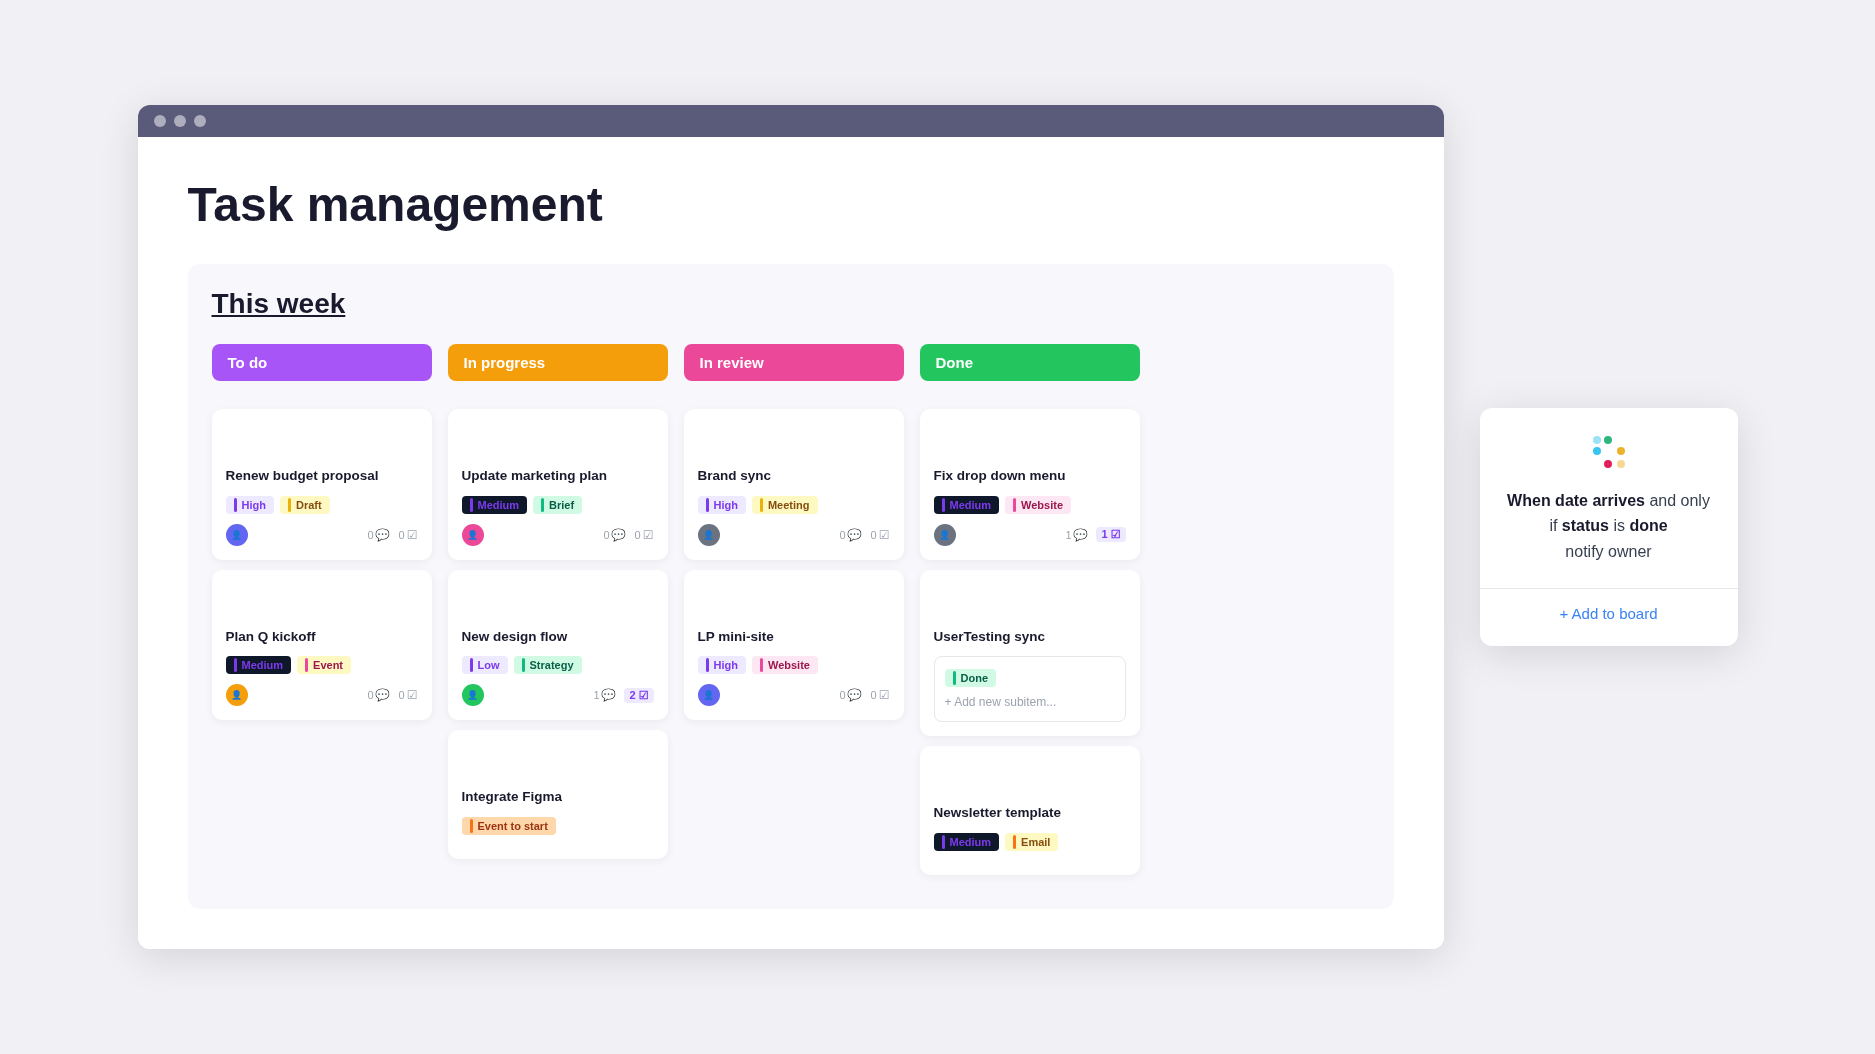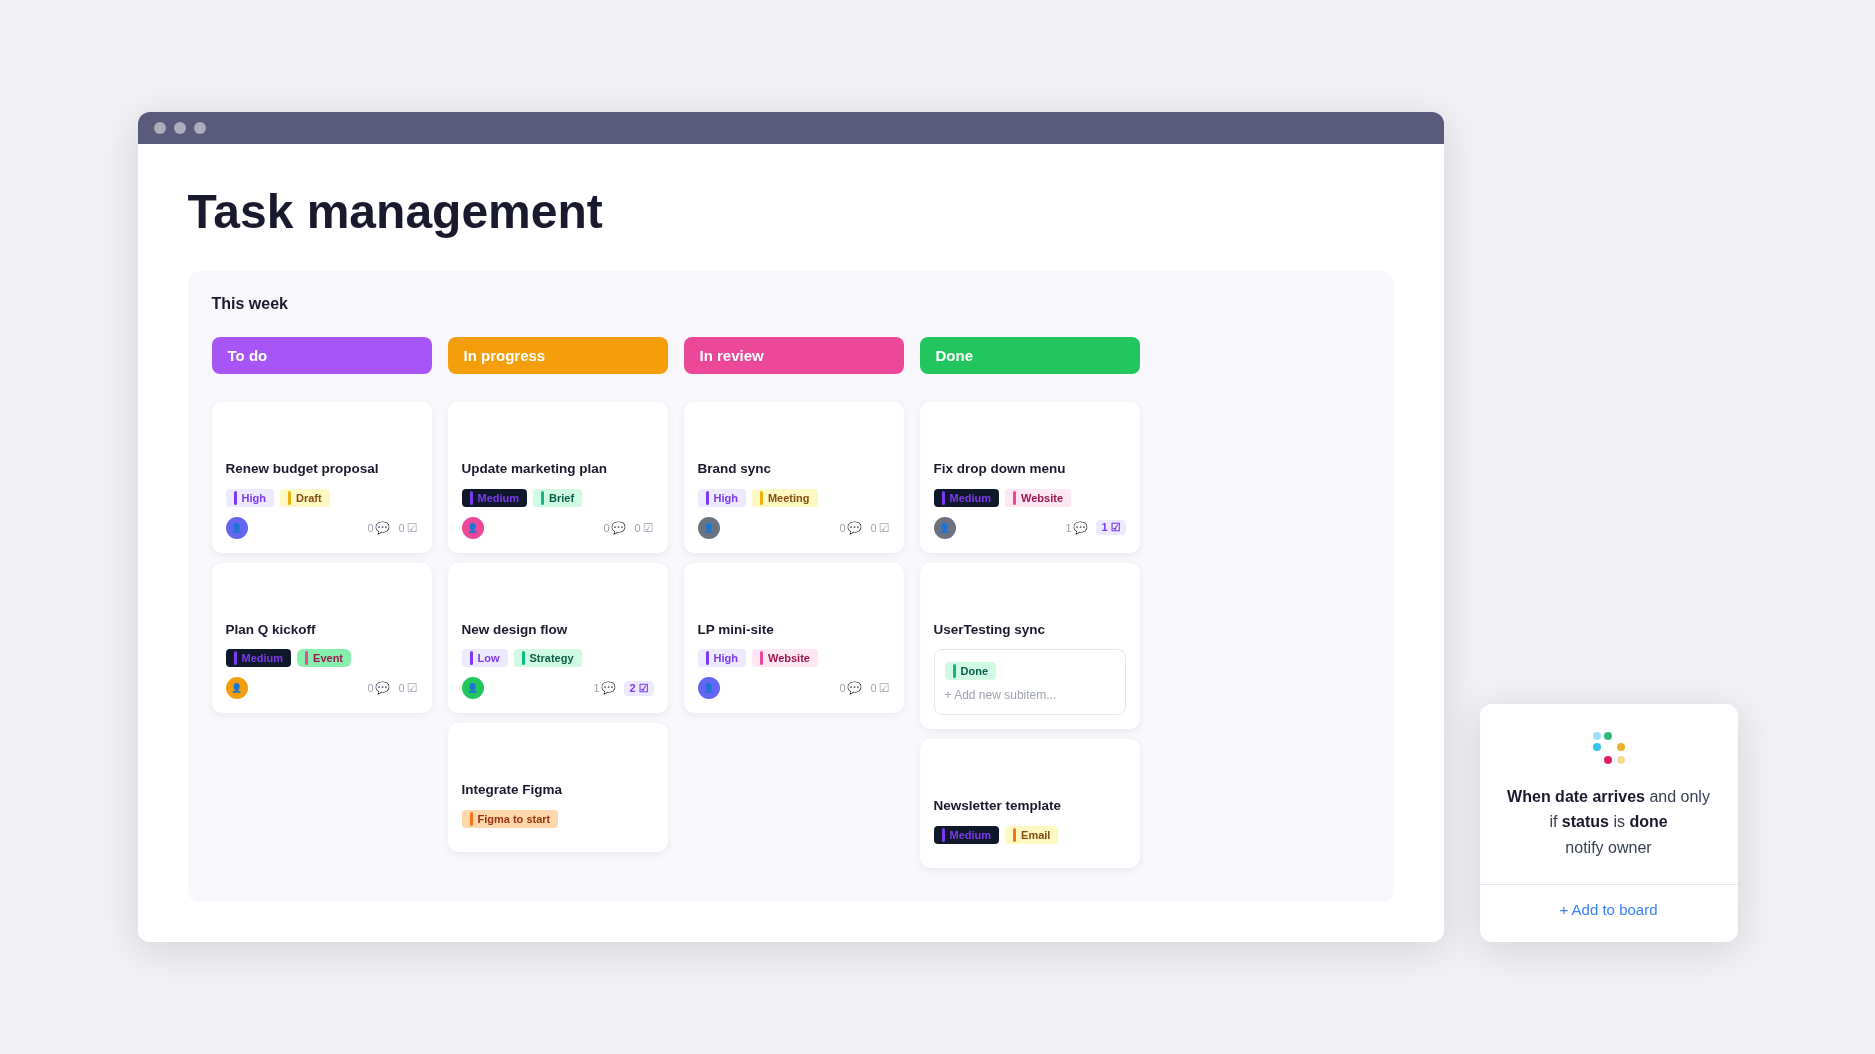--- a/index.html
+++ b/index.html
@@ -11,21 +11,21 @@
       display: flex;
       align-items: center;
       justify-content: center;
       position: relative;
     }
 
     .main-container {
       position: relative;
       width: 1600px;
       display: flex;
-      align-items: flex-end;
+      align-items: center;
       gap: 36px;
     }
 
     
     .browser-window {
       flex: 1;
       border-radius: 12px;
       background: #ffffff;
       box-shadow: 0 8px 40px rgba(0,0,0,0.12);
       overflow: hidden;
@@ -58,24 +58,25 @@
       margin-bottom: 32px;
     }
 
     .board-container {
       background: #f8f8fc;
       border-radius: 12px;
       padding: 24px;
     }
 
     .board-header {
-      font-size: 16px;
+      font-size: 28px;
       font-weight: 600;
       color: #1a1a2e;
       margin-bottom: 24px;
+      text-decoration: underline;
     }
 
     .columns-row {
       display: flex;
       gap: 16px;
       align-items: flex-start;
     }
 
     .column {
       width: 220px;
@@ -141,21 +142,21 @@
 
     .tag-high { background: #ede9fe; color: #7c3aed; }
     .tag-high::before { background: #7c3aed; }
     .tag-medium { background: #0f172a; color: #7c3aed; }
     .tag-medium::before { background: #7c3aed; }
     .tag-low { background: #ede9fe; color: #7c3aed; }
     .tag-low::before { background: #7c3aed; }
 
     .tag-draft { background: #fef9c3; color: #854d0e; }
     .tag-draft::before { background: #eab308; }
-    .tag-event { background: #86efac; color: #9d174d; border-radius: 6px; }
+    .tag-event { background: #fef9c3; color: #9d174d; }
     .tag-event::before { background: #ec4899; }
     .tag-brief { background: #d1fae5; color: #065f46; }
     .tag-brief::before { background: #10b981; }
     .tag-strategy { background: #d1fae5; color: #065f46; }
     .tag-strategy::before { background: #10b981; }
     .tag-meeting { background: #fef9c3; color: #854d0e; }
     .tag-meeting::before { background: #eab308; }
     .tag-website { background: #fce7f3; color: #9d174d; }
     .tag-website::before { background: #ec4899; }
     .tag-done { background: #d1fae5; color: #065f46; }
@@ -389,21 +390,21 @@
                       <span>2</span> ☑
                     </span>
                   </span>
                 </div>
               </div>
             </div>
 
             <div class="card">
               <div class="card-title">Integrate Figma</div>
               <div class="tags-row">
-                <span class="tag tag-readytostart">Figma to start</span>
+                <span class="tag tag-readytostart">Event to start</span>
               </div>
             </div>
           </div>
 
           <div class="column col-inreview">
             <div class="column-header">
               <span>In review</span>
             </div>
 
             <div class="card">

